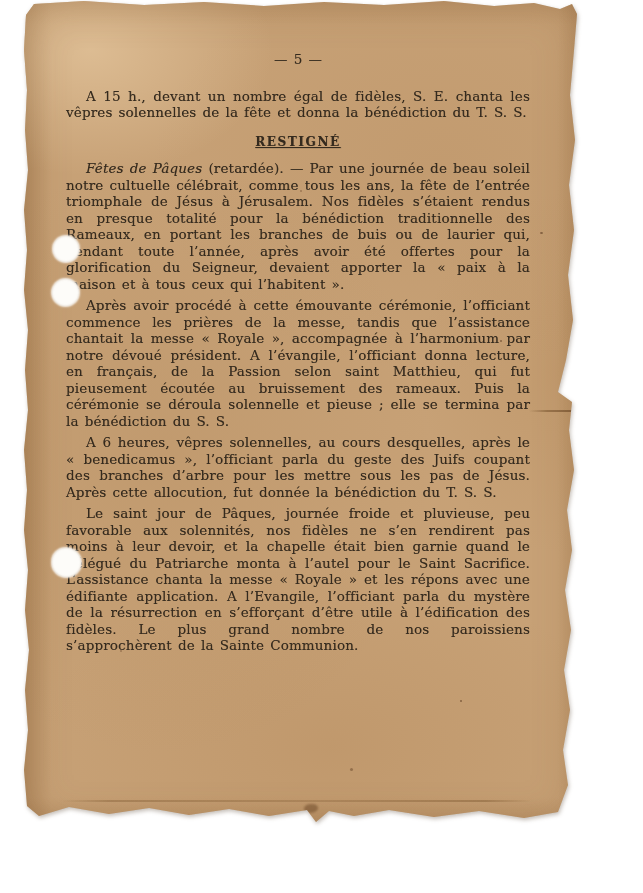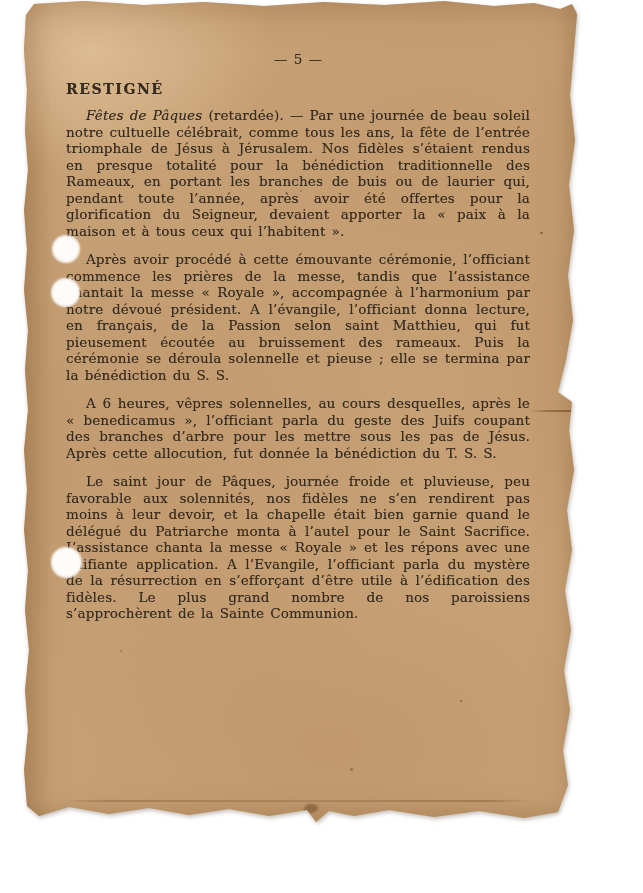--- a/index.html
+++ b/index.html
@@ -48,28 +48,30 @@
     color: #342a1e;
     font-size: 13.4px;
     line-height: 16.5px;
     text-align: justify;
     letter-spacing: 0.2px;
     word-spacing: 1.6px;
     text-shadow: 0.3px 0.3px 0.6px rgba(55,42,28,0.45);
   }
   .pageno { margin: 52px 0 0 0; text-align: center; text-indent: 0; }
   .para { margin: 0; text-indent: 20px; }
-  .para + .para { margin-top: 12px; }
+  .para + .para { margin-top: 5px; }
   .para-intro { margin-top: 20px; }
   .heading {
     margin: 12px 0 11px 0;
+    text-align: center;
     font-weight: bold;
     letter-spacing: 1.6px;
-    font-size: 14px;
+    font-size: 12px;
     text-indent: 0;
+    text-decoration: underline;
   }
   .para-last { margin-top: 11px; }
   .lead { font-style: italic; }
   .hole {
     position: absolute;
     background: #fdfcf9;
     border-radius: 50%;
     box-shadow: 0 0 2px 1px rgba(253,252,249,0.9), inset 0 0 2px rgba(150,120,90,0.35);
   }
   .hole-1 { left: 29px; top: 236px; width: 26px; height: 26px; }
@@ -103,20 +105,21 @@
 </style>
 </head>
 <body>
 
 <div class="paper-wrap">
   <div class="paper">
 
     <div class="content">
       <p class="pageno">— 5 —</p>
 
+      <p class="para para-intro">A 15 h., devant un nombre égal de fidèles, S. E. chanta les vêpres solennelles de la fête et donna la bénédiction du T. S. S.</p>
 
       <p class="heading">RESTIGNÉ</p>
 
       <p class="para"><span class="lead">Fêtes de Pâques</span><span> (retardée). — </span><span>Par une journée de beau soleil notre cultuelle célébrait, comme tous les ans, la fête de l’entrée triomphale de Jésus à Jérusalem. Nos fidèles s’étaient rendus en presque totalité pour la bénédiction traditionnelle des Rameaux, en portant les branches de buis ou de laurier qui, pendant toute l’année, après avoir été offertes pour la glorification du Seigneur, devaient apporter la « paix à la maison et à tous ceux qui l’habitent ».</span></p>
 
       <p class="para"><span>Après avoir procédé à cette émouvante cérémonie, l’officiant commence les prières de la messe, tandis que l’assistance chantait la messe « Royale », accompagnée à l’harmonium par notre dévoué président. A l’évangile, l’officiant donna lecture, en français, de la Passion selon saint Matthieu, qui fut pieusement écoutée au bruissement des rameaux. Puis la cérémonie se déroula solennelle et pieuse ; elle se termina par la bénédiction du S. S.</span></p>
 
       <p class="para"><span>A 6 heures, vêpres solennelles, au cours desquelles, après le « benedicamus », l’officiant parla du geste des Juifs coupant des branches d’arbre pour les mettre sous les pas de Jésus. Après cette allocution, fut donnée la bénédiction du T. S. S.</span></p>
 
       <p class="para"><span>Le saint jour de Pâques, journée froide et pluvieuse, peu favorable aux solennités, nos fidèles ne s’en rendirent pas moins à leur devoir, et la chapelle était bien garnie quand le délégué du Patriarche monta à l’autel pour le Saint Sacrifice. L’assistance chanta la messe « Royale » et les répons avec une édifiante application. A l’Evangile, l’officiant parla du mystère de la résurrection en s’efforçant d’être utile à l’édification des fidèles. Le plus grand nombre de nos paroissiens s’approchèrent de la Sainte Communion.</span></p>

